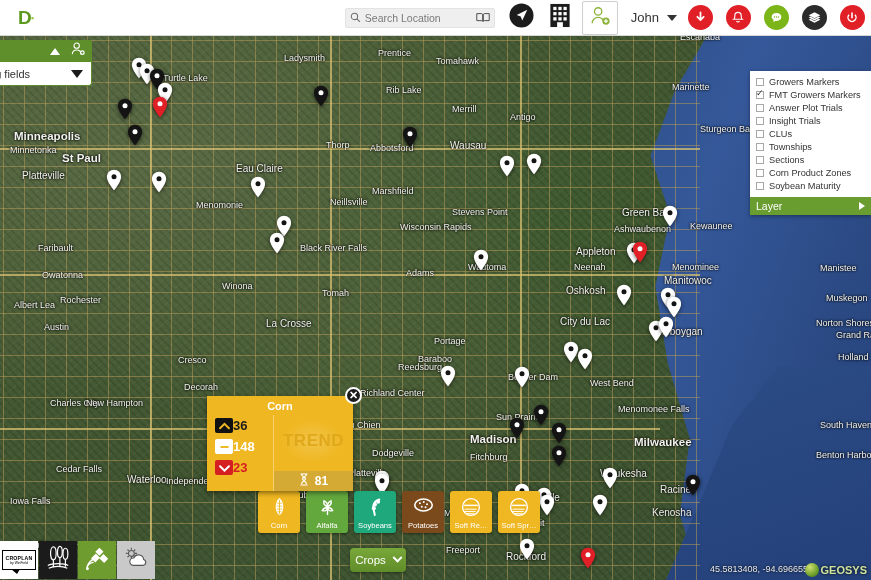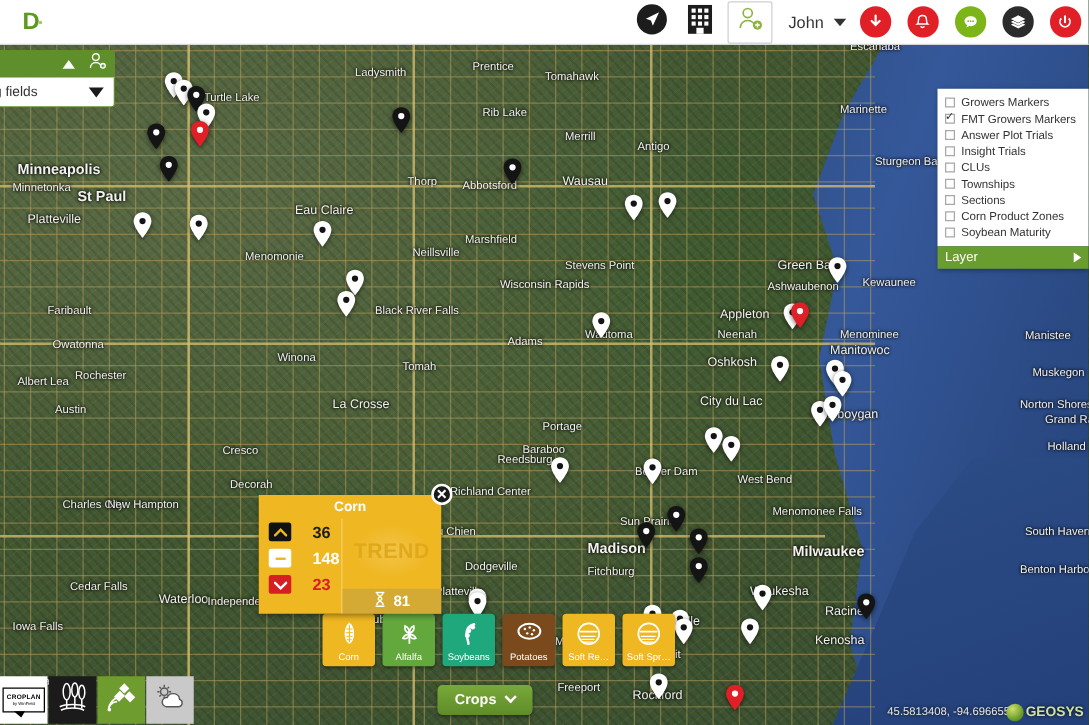--- a/index.html
+++ b/index.html
@@ -190,21 +190,21 @@
   }
   #corn-title {
     height: 19px; color: #fff; font-size: 11px; font-weight: bold;
     display: flex; align-items: center; justify-content: center;
   }
   #corn-body { display: flex; height: 76px; }
   #corn-left {
     width: 66px; padding: 3px 0 0 8px;
     display: flex; flex-direction: column; gap: 6px;
   }
-  .stat { display: flex; align-items: center; gap: 17px; }
+  .stat { display: flex; align-items: center; gap: 0; }
   .sq {
     width: 18px; height: 15px; border-radius: 2px;
     display: flex; align-items: center; justify-content: center;
     font-size: 9px; font-weight: bold;
   }
   .sq.blk { background: #111; color: #efb721; }
   .sq.wht { background: #fff; color: #efb721; }
   .sq.red { background: #d61f23; color: #fff; }
   .stat .num { font-size: 13px; font-weight: bold; }
   .num.blk { color: #1c1c1c; }
@@ -249,26 +249,25 @@
   }
   .crop-tile .cic {
     position: absolute; top: 6px; left: 0; right: 0;
     display: flex; justify-content: center;
   }
   .crop-tile .clab {
     font-size: 7.6px; color: #fff; max-width: 40px; overflow: hidden;
     white-space: nowrap; text-overflow: clip;
   }
   #crops-dd {
-    position: absolute; left: 350px; bottom: 8px; width: 76px; height: 24px;
+    position: absolute; left: 350px; bottom: 8px; width: 56px; height: 24px;
     background: linear-gradient(#79a83a, #5f8c28); border-radius: 4px;
     display: flex; align-items: center; justify-content: center; gap: 8px;
     color: #fff; font-size: 11.5px; cursor: pointer; z-index: 46;
     box-shadow: 0 1px 3px rgba(0,0,0,.4);
-    font-weight: bold;
   }
   .chev-d {
     width: 7px; height: 7px; border-right: 2px solid #fff;
     border-bottom: 2px solid #fff; transform: rotate(45deg) translate(-2px,-2px);
   }
 
   
   #tools {
     position: absolute; left: 0; bottom: 1px; display: flex; gap: 1px; z-index: 46;
   }
@@ -316,20 +315,35 @@
 
 <div id="app">
 
   <div id="header">
     <div id="logo">
       <span class="logo-d">D</span>
         <span class="logo-tick">▪</span>
     </div>
     <div class="hdr-spacer"></div>
 
+    <div id="search-box">
+      <span>
+        <svg width="11" height="11" viewBox="0 0 16 16">
+            <circle cx="6.5" cy="6.5" r="4.6" fill="none" stroke="#6d6d6d" stroke-width="1.5"></circle>
+            <line x1="10" y1="10" x2="14.5" y2="14.5" stroke="#6d6d6d" stroke-width="1.6"></line>
+          </svg>
+      </span>
+      <input id="search-input" type="text" placeholder="Search Location" style="">
+      <span class="book-ic">
+        <svg width="14" height="11" viewBox="0 0 18 14">
+            <path d="M1 2h6c1 0 1.6.6 1.6 1.4V12c-.5-.7-1-1-1.6-1H1z" fill="none" stroke="#444" stroke-width="1.2"></path>
+            <path d="M17 2h-6c-1 0-1.6.6-1.6 1.4V12c.5-.7 1-1 1.6-1h6z" fill="none" stroke="#444" stroke-width="1.2"></path>
+          </svg>
+      </span>
+    </div>
 
     <div class="hdr-btn">
       <span>
         <svg width="25" height="25" viewBox="0 0 26 26">
             <circle cx="13" cy="13" r="12.5" fill="#1c1c1c"></circle>
             <path d="M19 7 8 12.4l4.2 1.6 1.6 4.2z" fill="#fff"></path>
           </svg>
       </span>
     </div>
     <div class="hdr-btn">

